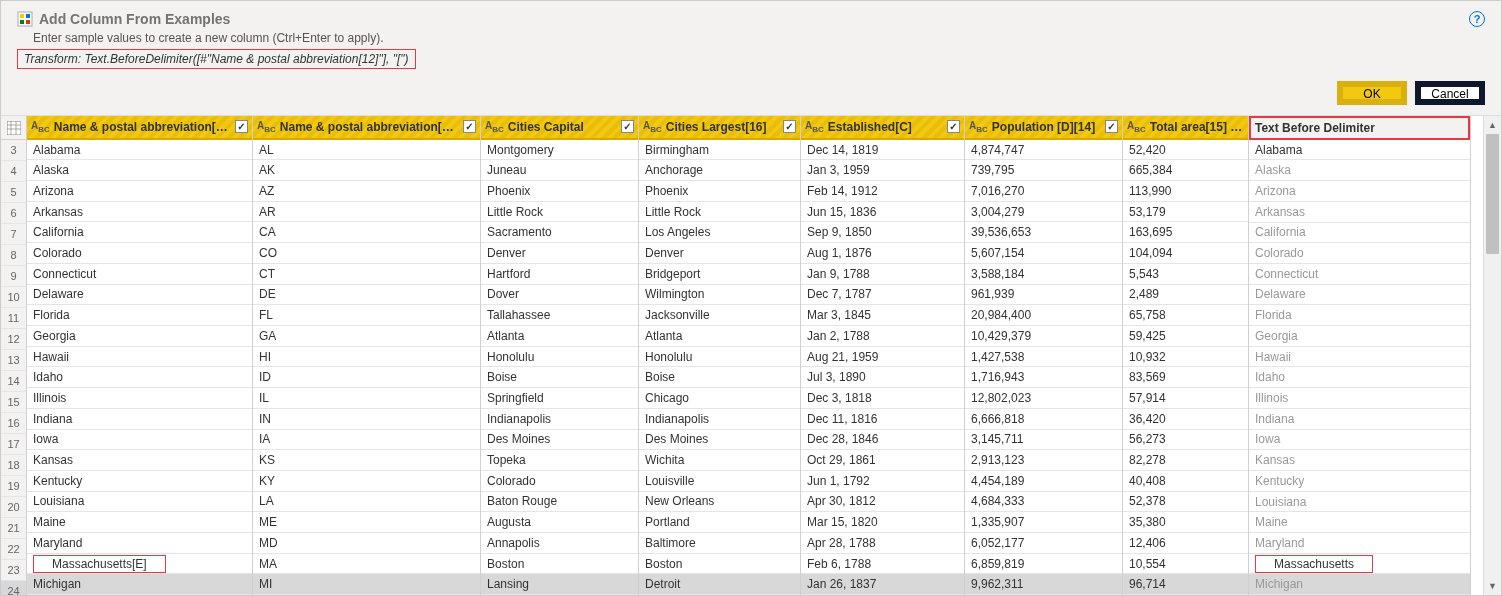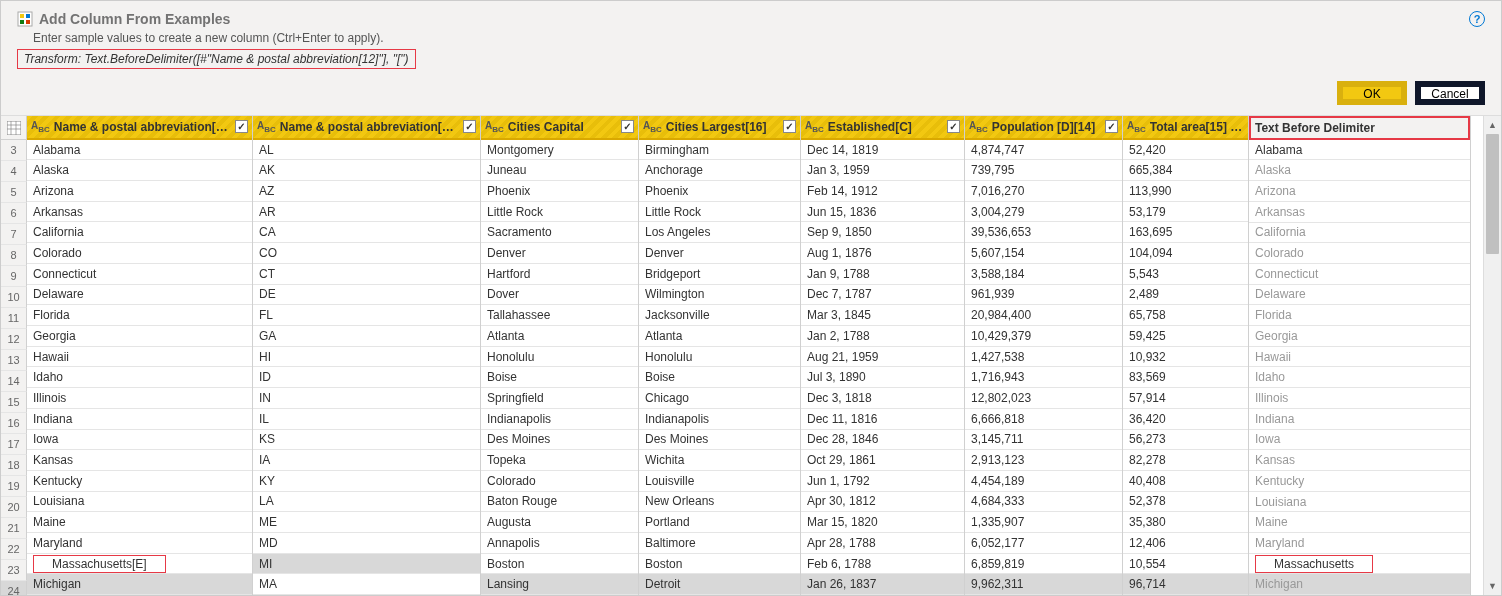--- a/index.html
+++ b/index.html
@@ -150,30 +150,30 @@
           <div class="cell">AZ</div>
           <div class="cell">AR</div>
           <div class="cell">CA</div>
           <div class="cell">CO</div>
           <div class="cell">CT</div>
           <div class="cell">DE</div>
           <div class="cell">FL</div>
           <div class="cell">GA</div>
           <div class="cell">HI</div>
           <div class="cell">ID</div>
+          <div class="cell">IL</div>
           <div class="cell">IN</div>
-          <div class="cell">IL</div>
+          <div class="cell">IA</div>
           <div class="cell">KS</div>
-          <div class="cell">IA</div>
           <div class="cell">KY</div>
           <div class="cell">LA</div>
           <div class="cell">ME</div>
           <div class="cell">MD</div>
+          <div class="cell">MA</div>
           <div class="cell row-sel">MI</div>
-          <div class="cell">MA</div>
         </div>
         <div class="col" style="width: 158px;">
           <div class="col-header col-header-striped">
             <span class="type-icon">A<span style="font-size:8px;vertical-align:sub">B</span><span style="font-size:8px;vertical-align:sub">C</span></span>
             <span class="header-label">Cities Capital</span>
             <span class="chk check">✓</span>
           </div>
           <div class="cell">Montgomery</div>
           <div class="cell">Juneau</div>
           <div class="cell">Phoenix</div>

